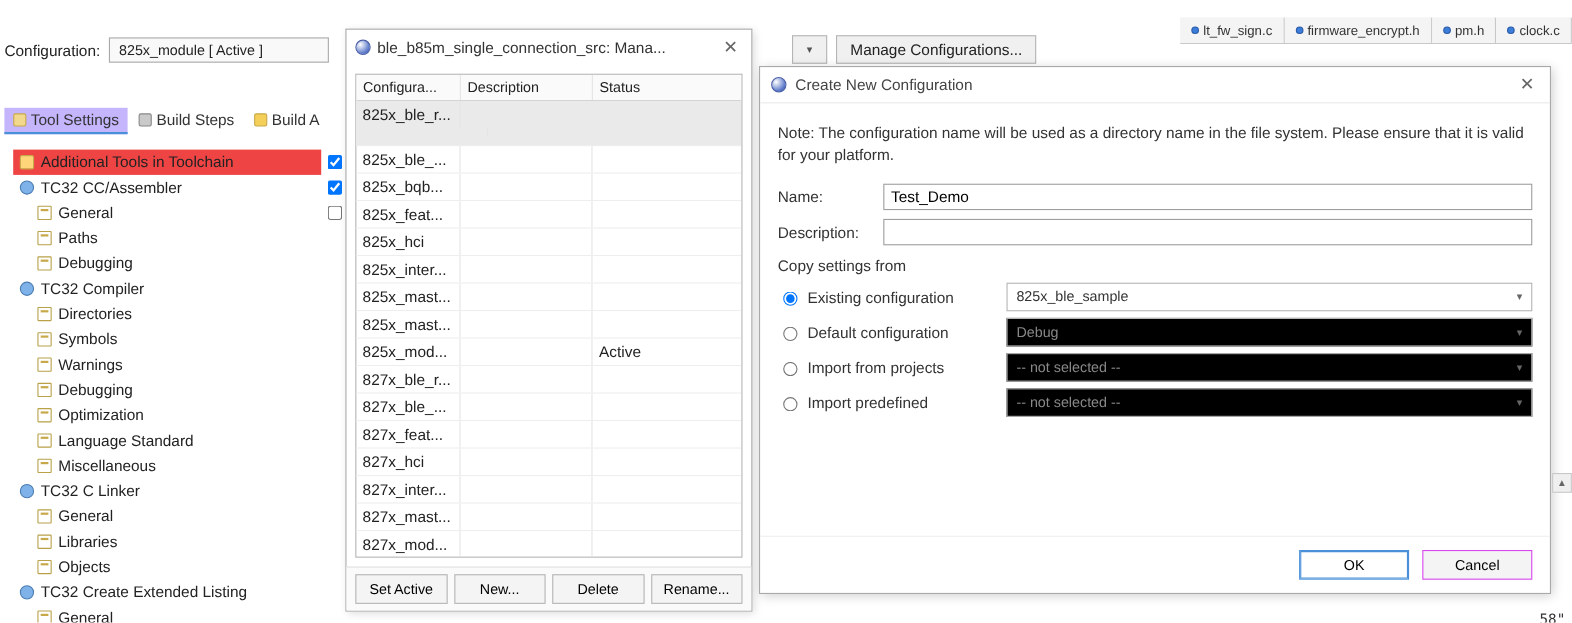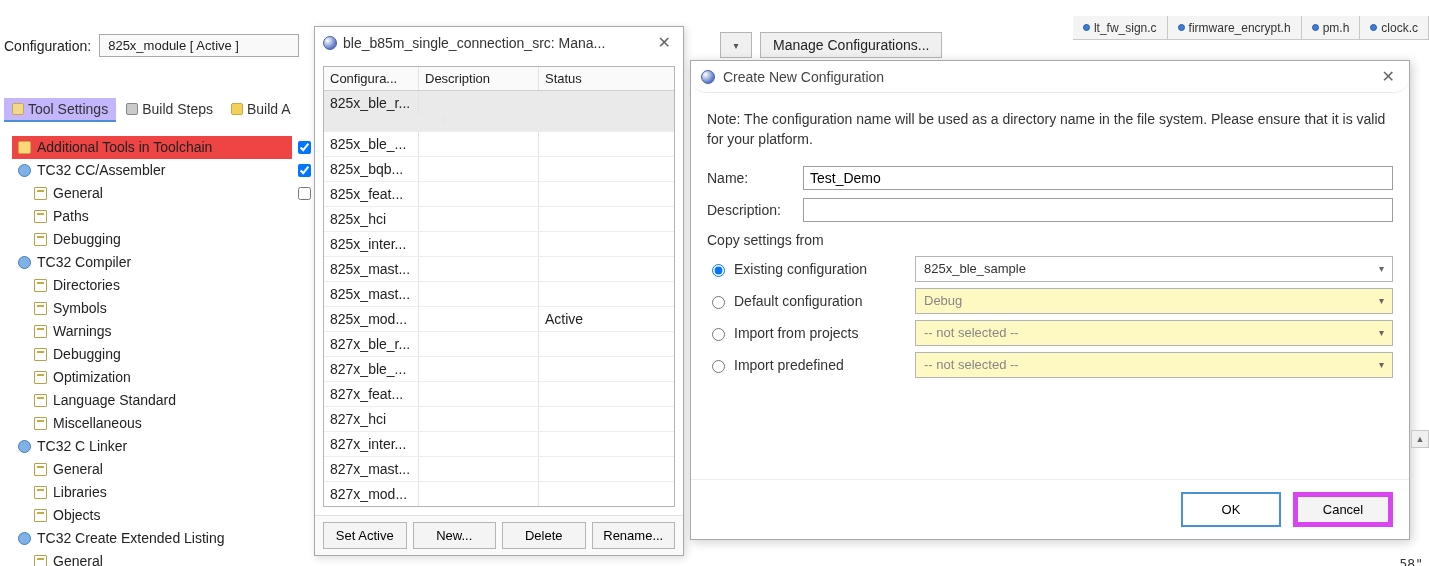--- a/index.html
+++ b/index.html
@@ -217,21 +217,20 @@
     border: 1px solid #a9a9a9;
     background: #fff;
     box-shadow: 2px 2px 10px rgba(0,0,0,0.2);
     display:flex;
     flex-direction:column;
   }
   .create-dialog .titlebar {
     display:flex; align-items:center; gap:8px; padding:6px 10px;
     font-size:14px; color:#444;
     border-bottom: 1px solid #e8e8e8;
-    border-radius: 15px;
   }
   .create-body { padding: 16px 16px 8px 16px; flex:1; font-size:14px; color:#333;}
   .create-body .note { margin-bottom: 16px; line-height:1.45; }
   .form-row { display:flex; align-items:center; gap:10px; margin-bottom:8px; }
   .form-row label { width: 86px; }
   .form-row input[type=text] {
     flex:1;
     border:1px solid #9e9e9e;
     padding:3px 6px;
     font-size:14px;
@@ -245,32 +244,32 @@
     border:1px solid #b5b5b5;
     background:#f4f4f4;
     padding:4px 8px;
     font-size:13px;
     display:flex;
     justify-content:space-between;
     align-items:center;
     height:26px;
   }
   .copy-row .rsel.enabled { background:#fff; }
-  .copy-row .rsel.dis { color:#888; background:#fef9c3; }
+  .copy-row .rsel.dis { color:#888; background:#000000; }
   .copy-row .rsel .caret { font-size:10px; color:#666; }
   .create-footer {
     display:flex;
     justify-content:flex-end;
     gap:12px;
     padding:12px 16px;
     border-top:1px solid #eee;
   }
   .create-footer button {
     width:100px;
-    border:5px solid #d946ef;
+    border:1px solid #d946ef;
     background:#f4f4f4;
     padding:5px 0;
     font-size:13px;
     cursor:pointer;
   }
   .create-footer button.primary {
     border:1px solid #4a90d9;
     box-shadow: 0 0 0 1px #4a90d9 inset;
     background:#fff;
   }

